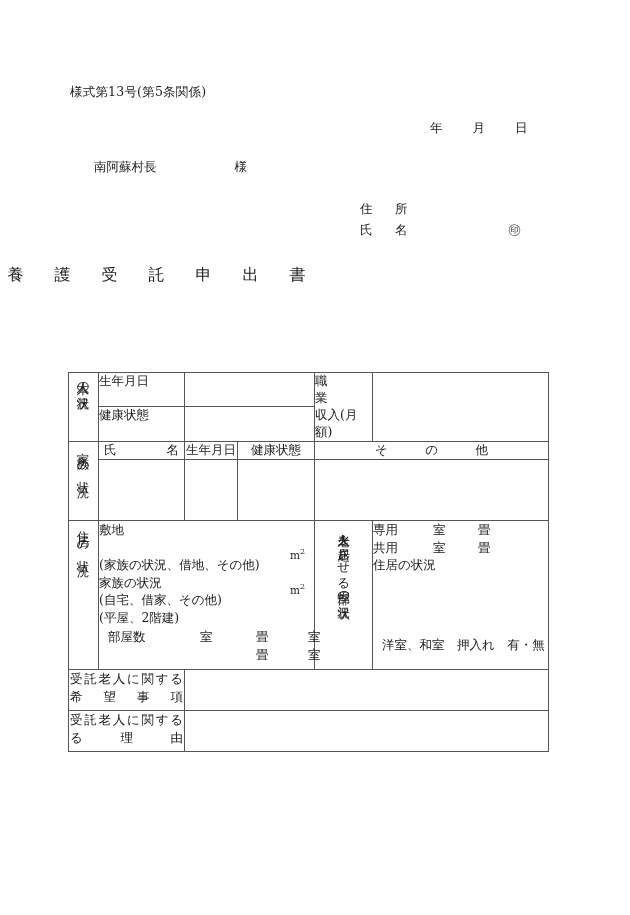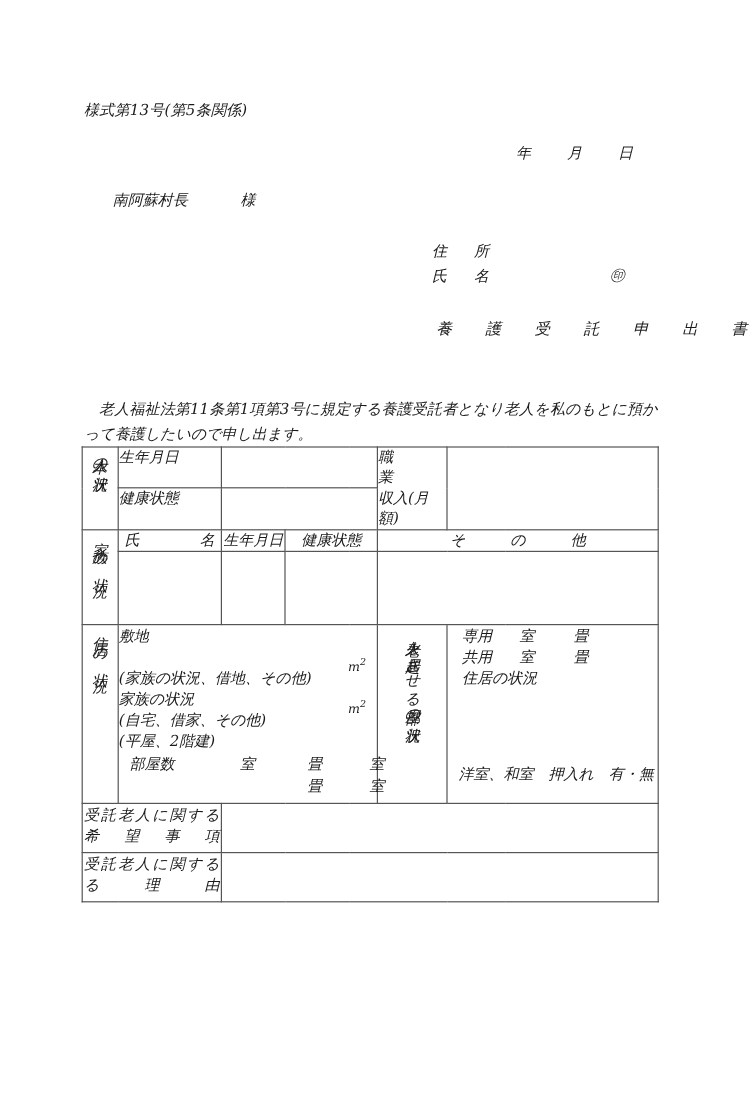--- a/index.html
+++ b/index.html
@@ -15,21 +15,20 @@
     font-family: "DejaVu Serif", "Liberation Serif", serif;
     color: #1a1a1a;
     -webkit-font-smoothing: antialiased;
   }
   .page {
     position: absolute;
     inset: 0;
     width: 630px;
     height: 915px;
     overflow: hidden;
-    font-style: italic;
   }
 
   
   .form-no {
     position: absolute;
     left: 70px;
     top: 84px;
     font-size: 12.5px;
     letter-spacing: 0.2px;
     white-space: nowrap;
@@ -44,21 +43,21 @@
   .date-line span { margin-right: 26px; }
   .date-line span:last-child { margin-right: 0; }
 
   .addressee {
     position: absolute;
     left: 94px;
     top: 159px;
     font-size: 12.5px;
     white-space: nowrap;
   }
-  .addressee .to-name { margin-right: 40px; }
+  .addressee .to-name { margin-right: 74px; }
 
   .applicant {
     position: absolute;
     left: 360px;
     top: 198px;
     font-size: 12.5px;
     line-height: 21px;
     white-space: nowrap;
   }
   .applicant .row { position: relative; height: 21px; }
@@ -68,22 +67,22 @@
     left: 148px;
     top: 0px;
     font-size: 13px;
   }
 
   .doc-title {
     position: absolute;
     left: 0;
     right: 0;
     top: 265px;
-    text-align: right;
-    font-size: 13px;
+    text-align: left;
+    font-size: 16px;
     letter-spacing: 7.5px;
     text-indent: 7.5px;
   }
 
   .body-text {
     position: absolute;
     left: 70px;
     top: 330px;
     width: 478px;
     font-size: 12.5px;
@@ -160,21 +159,21 @@
   .roomcount .c3 { position: absolute; left: 148px; }
   .roomcount .c4 { position: absolute; left: 200px; }
 
   .oldroom {
     position: relative;
     height: 148px;
     padding: 5px 0 5px 9px;
     line-height: 17.5px;
   }
   .oldroom .r { position: relative; height: 17.5px; white-space: nowrap; }
-  .oldroom .k1 { position: absolute; left: 12px; }
+  .oldroom .k1 { position: absolute; left: 0; }
   .oldroom .k2 { position: absolute; left: 60px; }
   .oldroom .k3 { position: absolute; left: 105px; }
   .oldroom .last {
     position: absolute;
     left: 9px;
     bottom: 16px;
     white-space: nowrap;
   }
 
   .twoline-label {
@@ -217,21 +216,20 @@
       <span class="lbl">住　所</span>
     </div>
     <div class="row">
       <span class="lbl">氏　名</span>
       <span class="seal">㊞</span>
     </div>
   </div>
 
   <div class="doc-title">養　護　受　託　申　出　書</div>
 
-  <div class="body-text">老人福祉法第11条第1項第3号に規定する養護受託者となり老人を私のもとに預かって養護したいので申し出ます。</div>
 
   <table class="tbl">
     <colgroup>
       <col style="width:30px">
       <col style="width:86px">
       <col style="width:53px">
       <col style="width:53px">
       <col style="width:24px">
       <col style="width:58px">
       <col style="width:48px">

